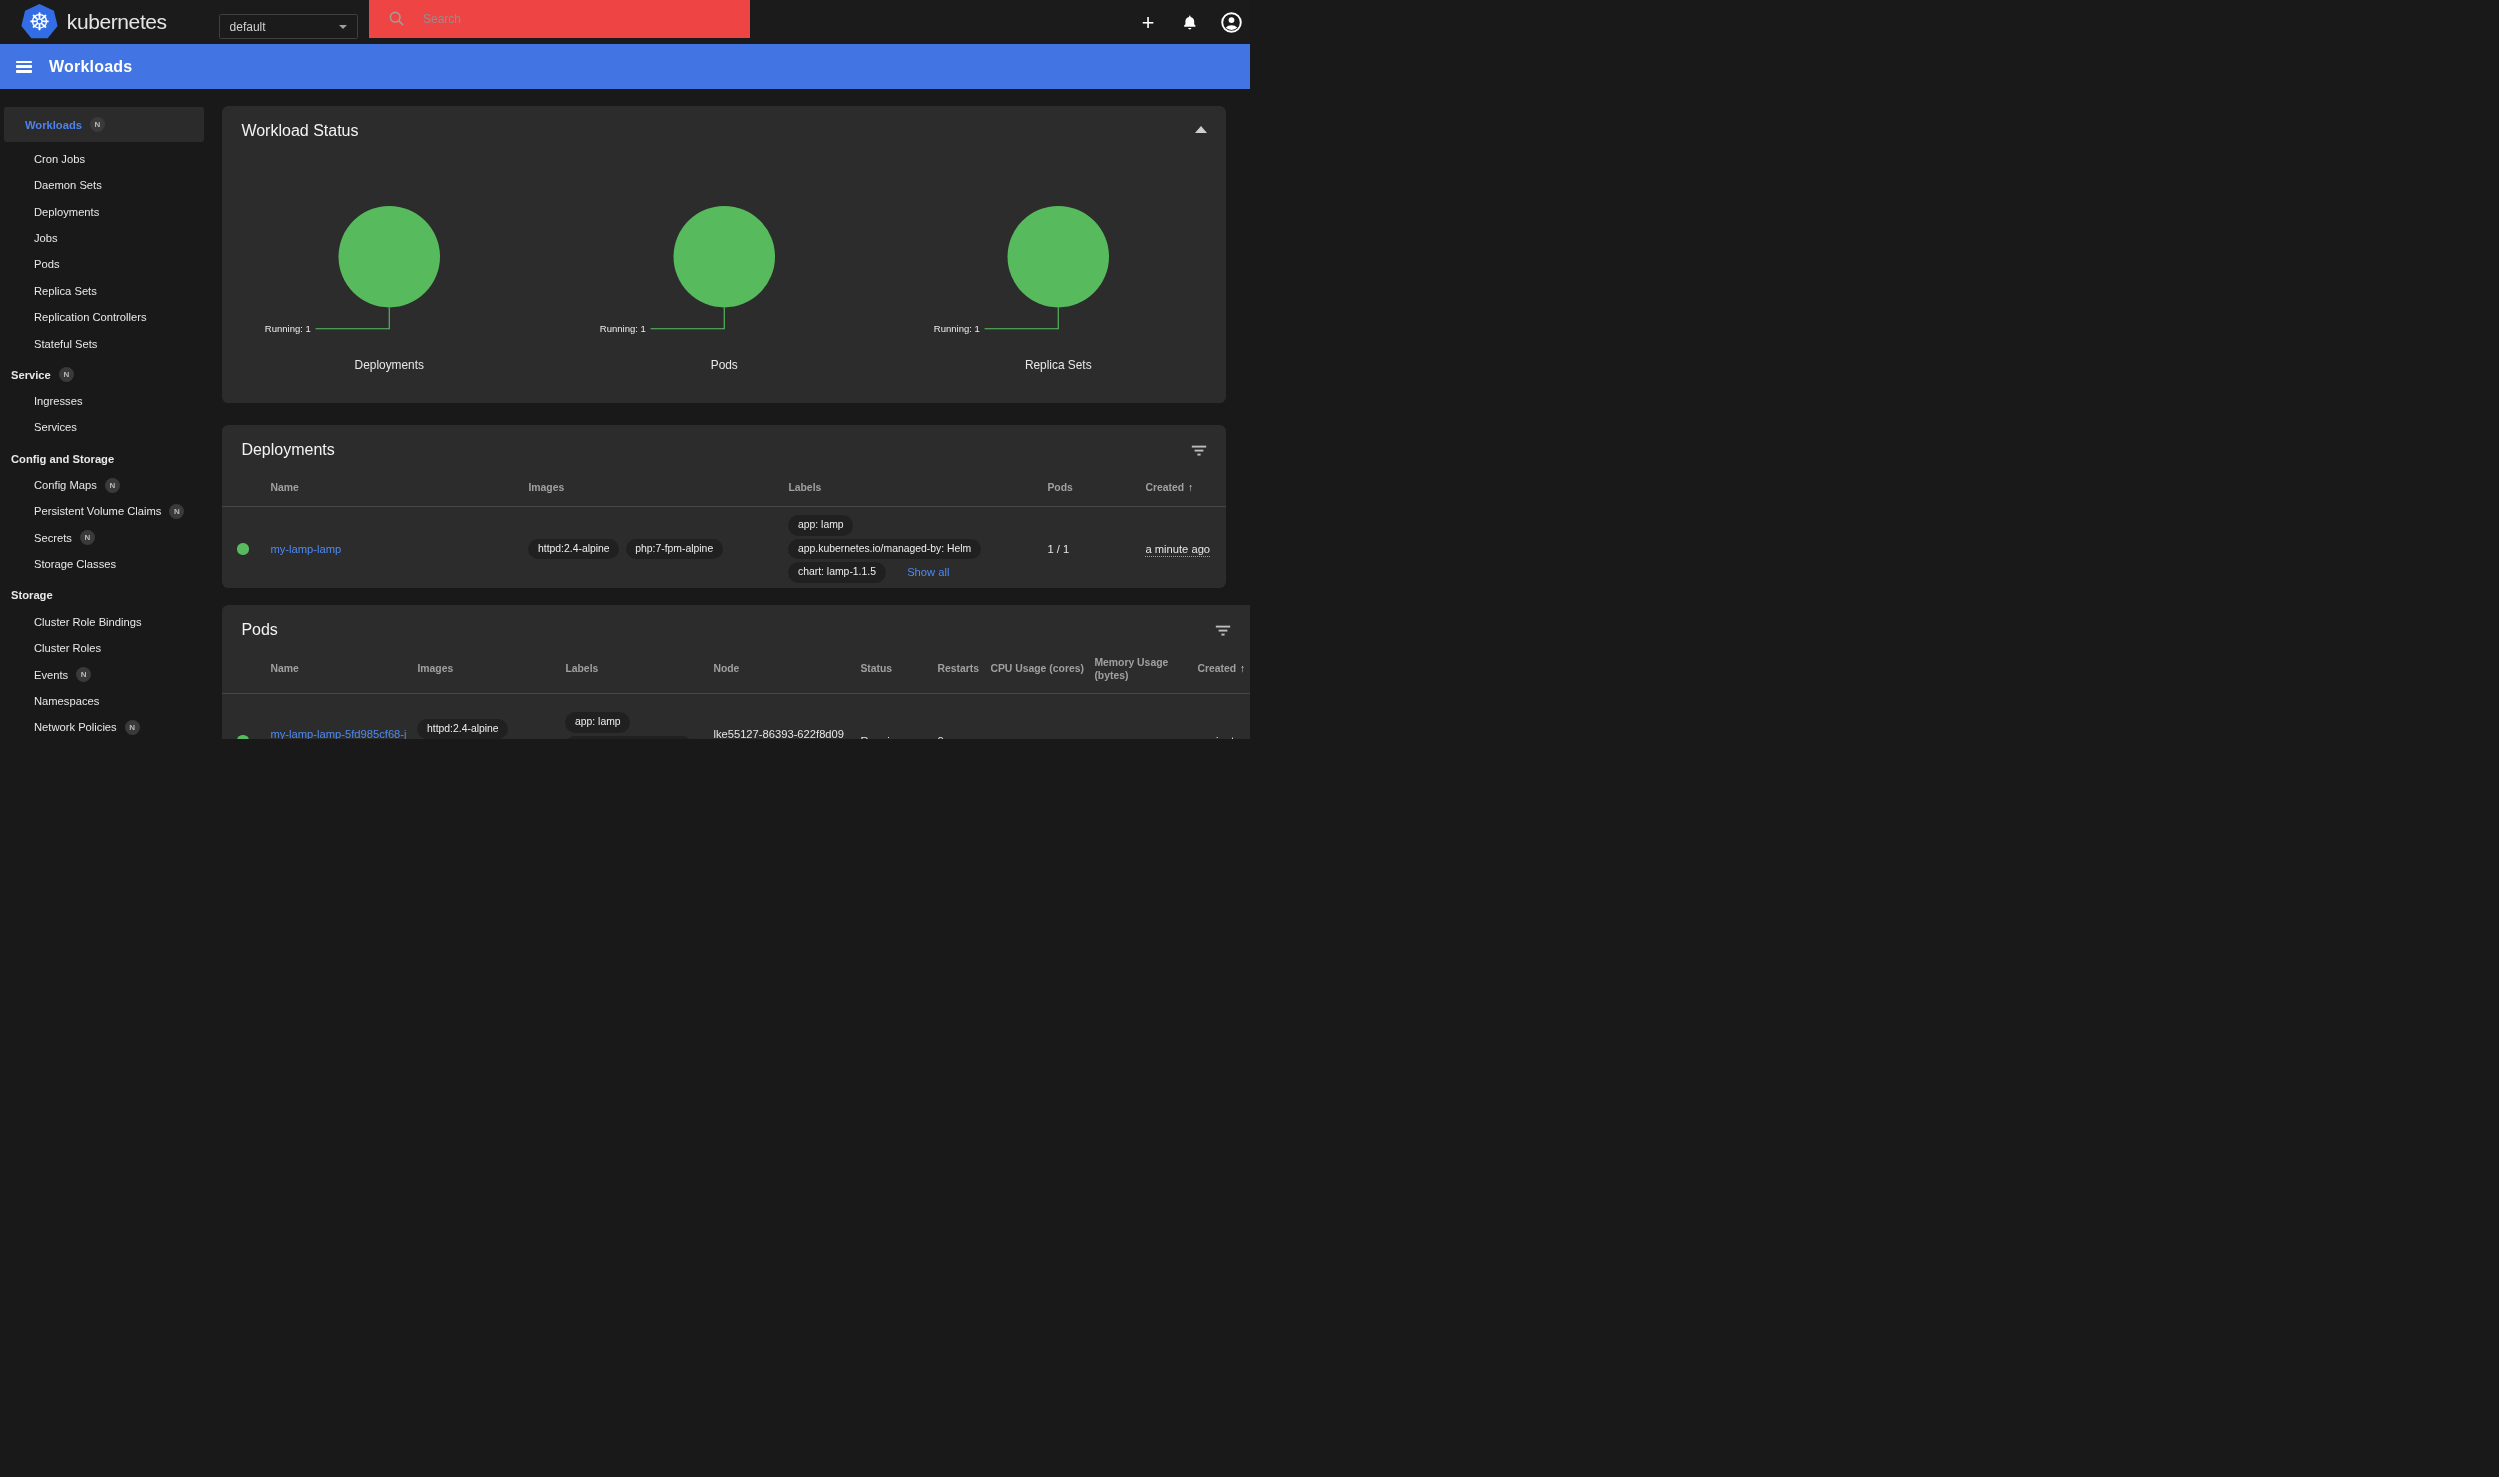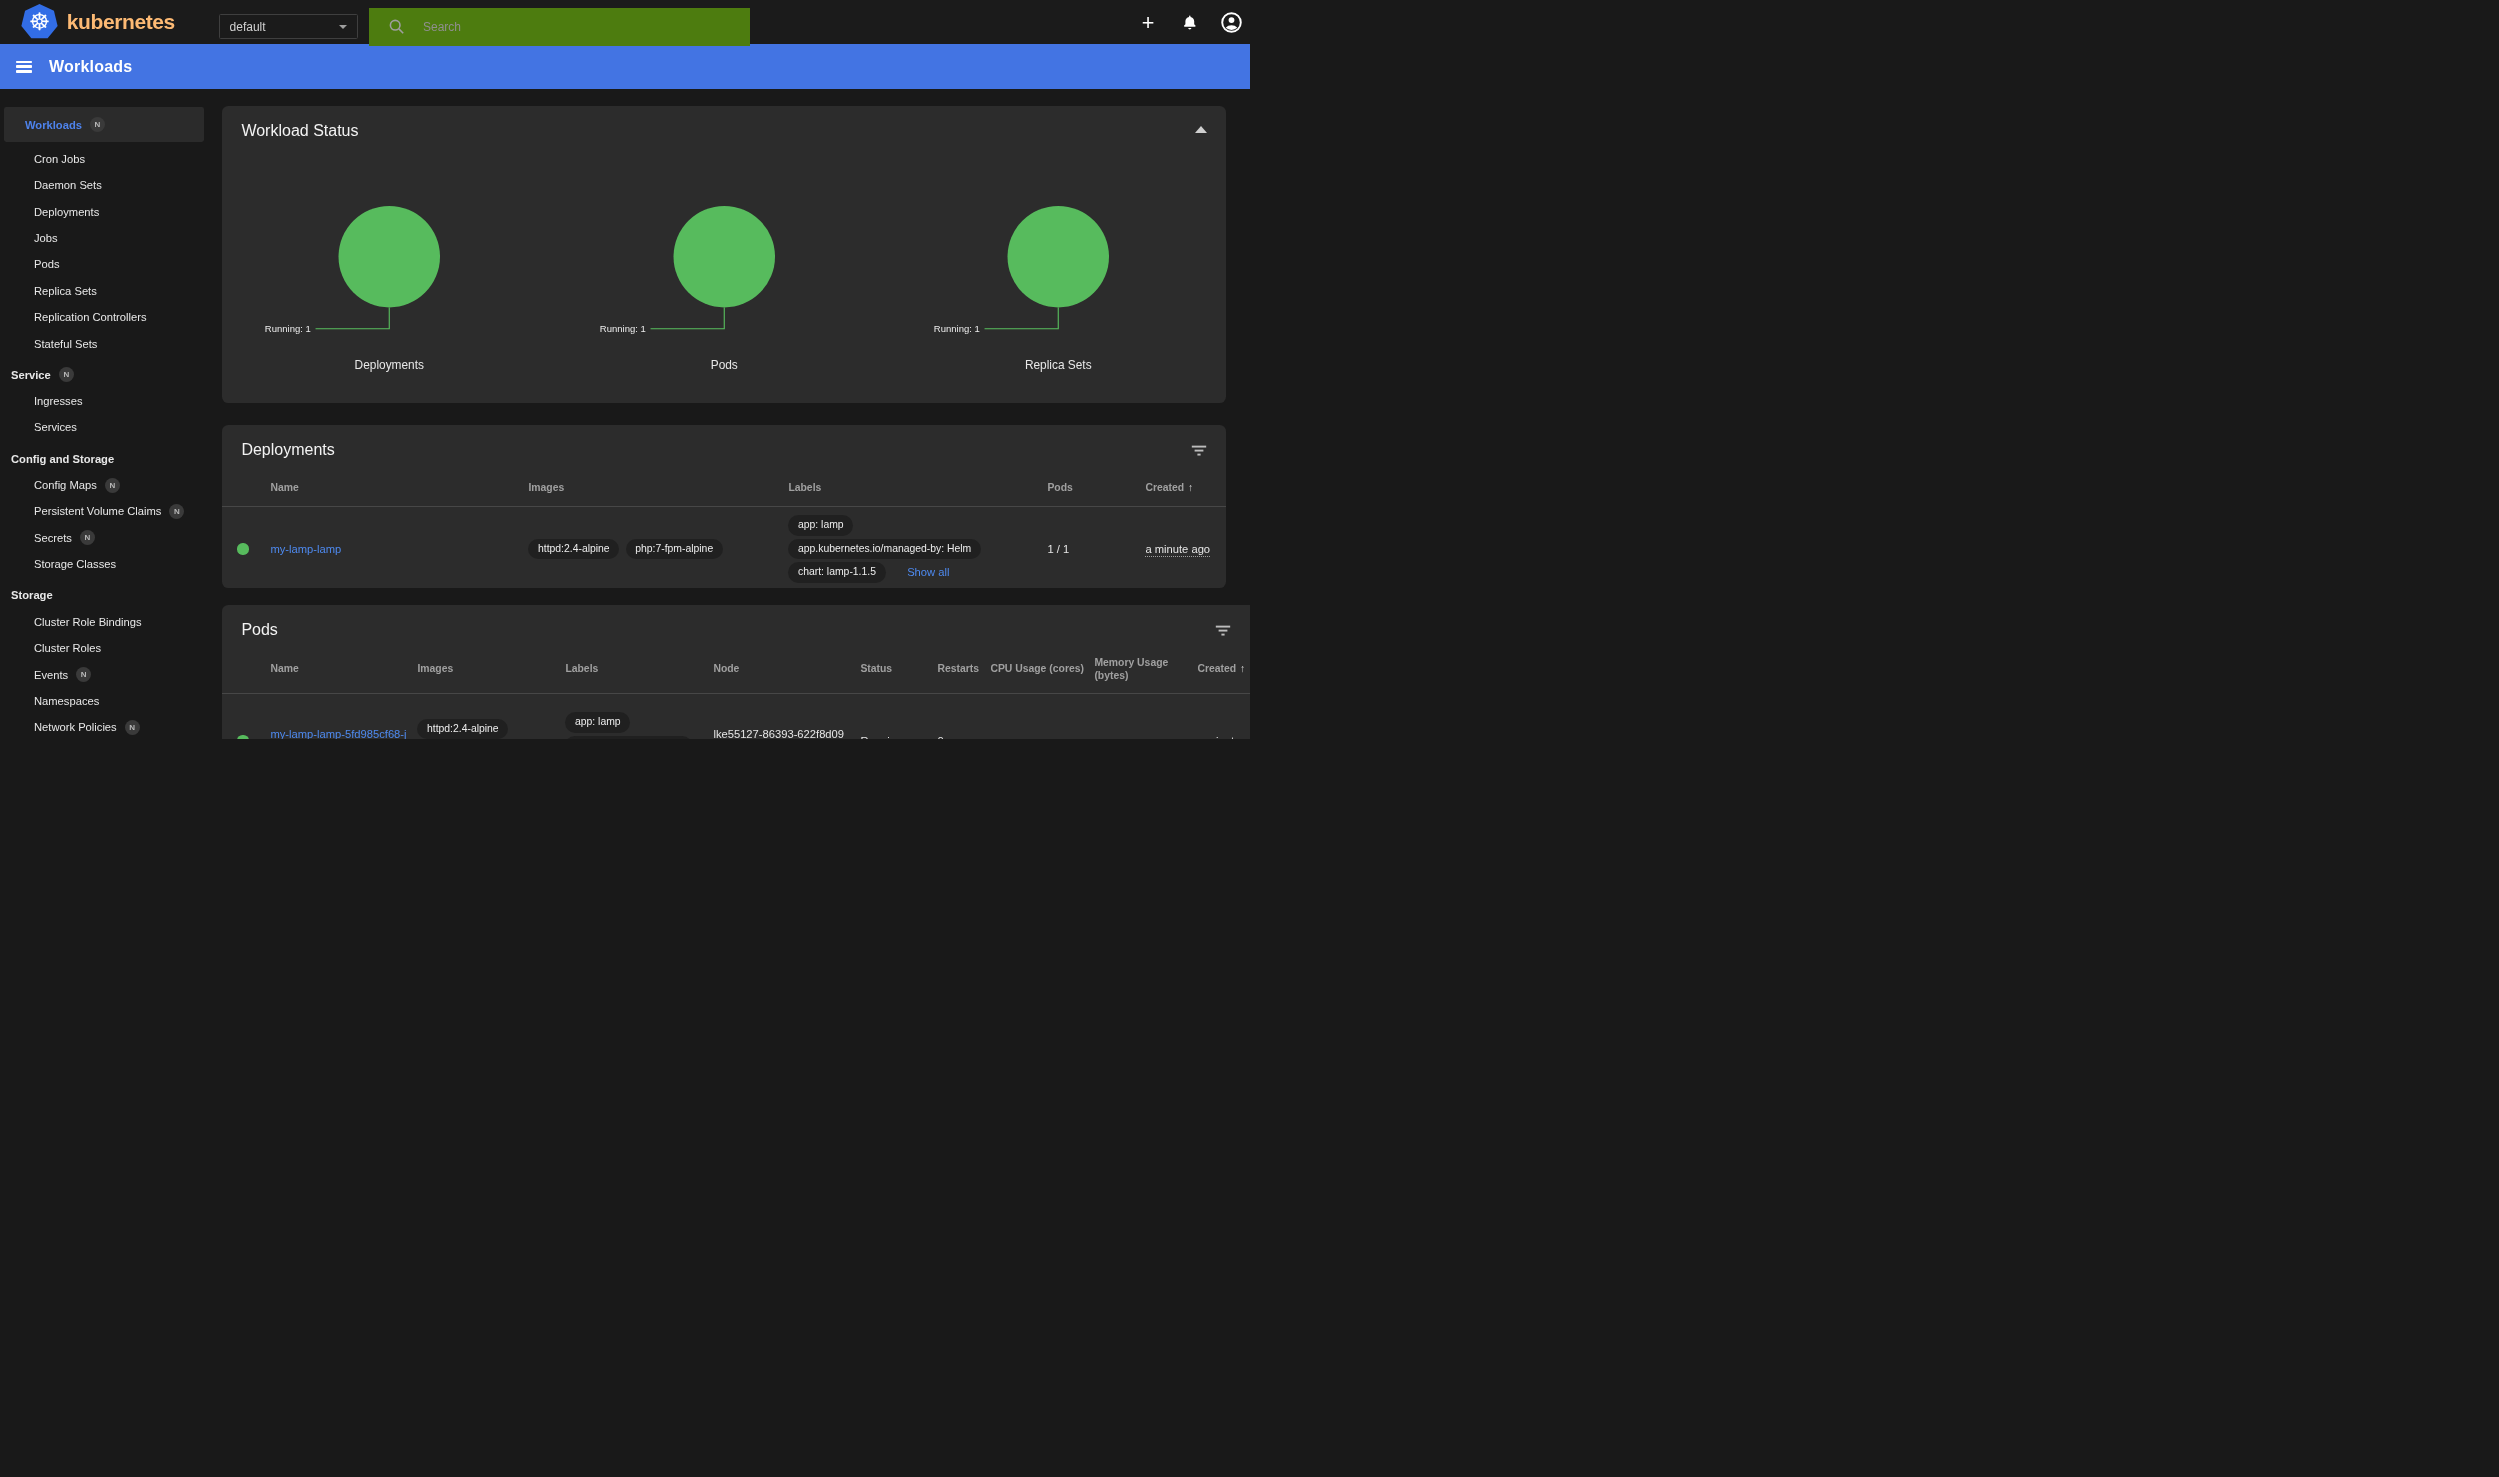--- a/index.html
+++ b/index.html
@@ -5,27 +5,27 @@
   * { margin:0; padding:0; box-sizing:border-box; }
   html,body { width:1250px; height:739px; overflow:hidden; background:#191919;
               font-family:"Liberation Sans", sans-serif; }
 
   
   .topbar { position:relative; height:44px; background:#1b1b1b; z-index:5; }
   .logo-wrap { position:absolute; left:21px; top:4px; display:flex; align-items:center; }
   .logo-hex { width:37px; height:36px; background:#326de6;
               clip-path:polygon(50% 0%, 89% 19%, 99% 61%, 72% 95%, 28% 95%, 1% 61%, 11% 19%);
               display:flex; align-items:center; justify-content:center; color:#fff; font-size:24px; line-height:1; }
-  .logo-text { margin-left:8.8px; font-size:21px; font-weight:700; color:#fdba74; letter-spacing:-0.4px; }
+  .logo-text { margin-left:8.8px; font-size:21px; font-weight:400; color:#e5e5e5; letter-spacing:-0.4px; }
   .ns-select { position:absolute; left:219px; top:14.4px; width:139px; height:25px;
                border:0.8px solid #3f3f3f; border-radius:1.6px; display:flex; align-items:center;
                padding:0 9.6px; color:#d2d2d2; font-size:12px; cursor:pointer; }
   .ns-caret { margin-left:auto; width:0; height:0; border-left:4px solid transparent;
               border-right:4px solid transparent; border-top:4.8px solid #9e9e9e; }
-  .searchbar { position:absolute; left:369px; top:8px; width:381px; height:38px; background:#4d7c0f; display:flex; align-items:flex-start; }
+  .searchbar { position:absolute; left:369px; top:0; width:381px; height:38px; background:#ef4444; display:flex; align-items:flex-start; }
   .search-icon { position:absolute; left:19px; top:9.6px; }
   .searchbar input { width:100%; height:100%; background:transparent; border:none; outline:none;
                      padding-left:54px; color:#e6e6e6; font-size:12px; font-family:"Liberation Sans",sans-serif; }
   .searchbar input::placeholder { color:#8f8f8f; }
   .top-action { position:absolute; top:10.4px; width:24px; height:24px; display:flex; align-items:center;
                 justify-content:center; cursor:pointer; color:#fff; }
   .act-add { left:1136px; font-size:21.6px; font-weight:400; line-height:1; }
   .act-bell { left:1178px; }
   .act-avatar { left:1219px; }
 

